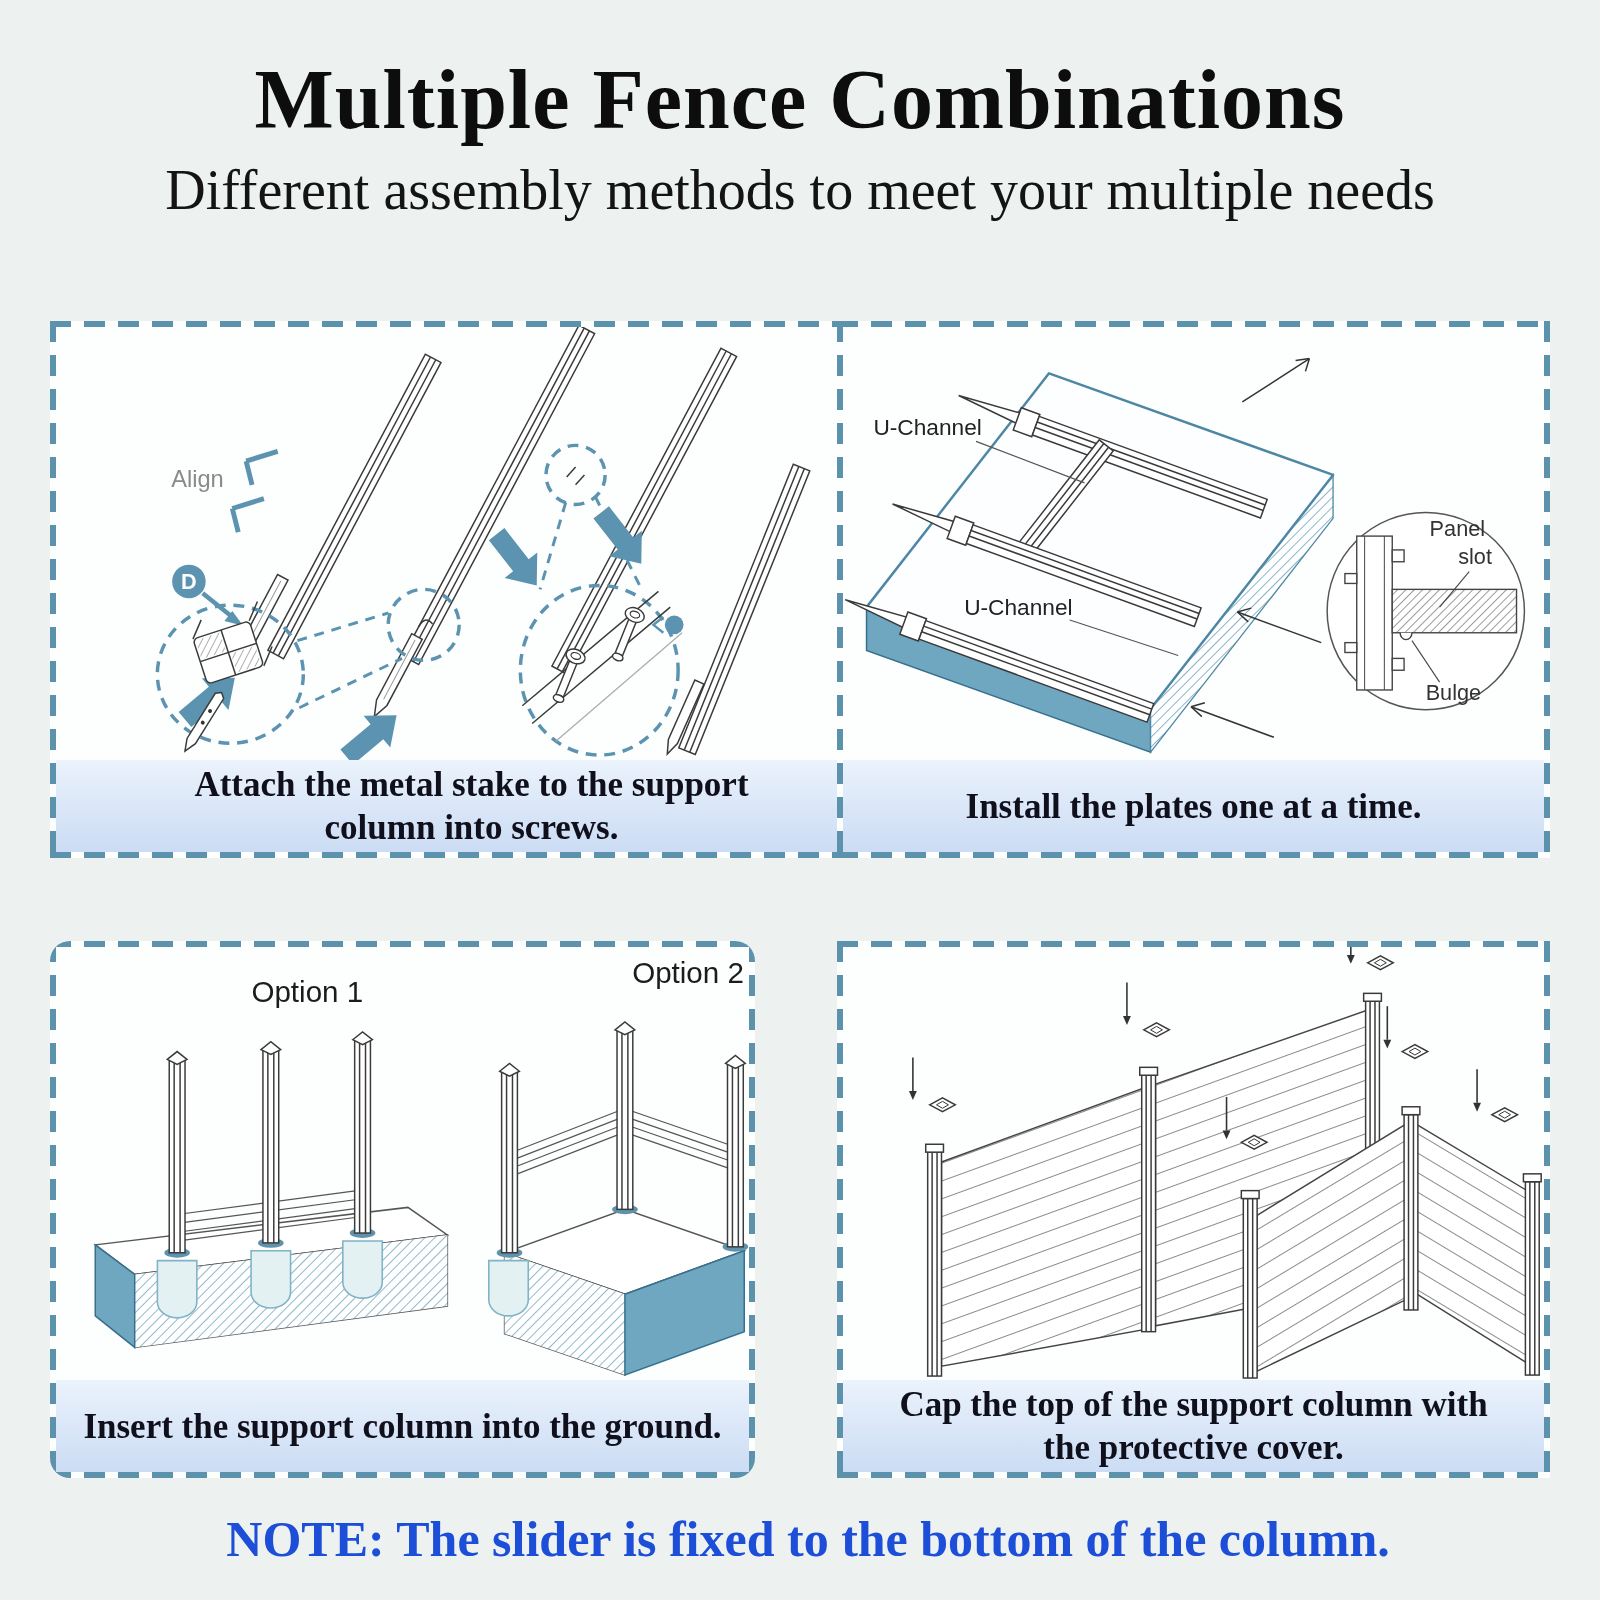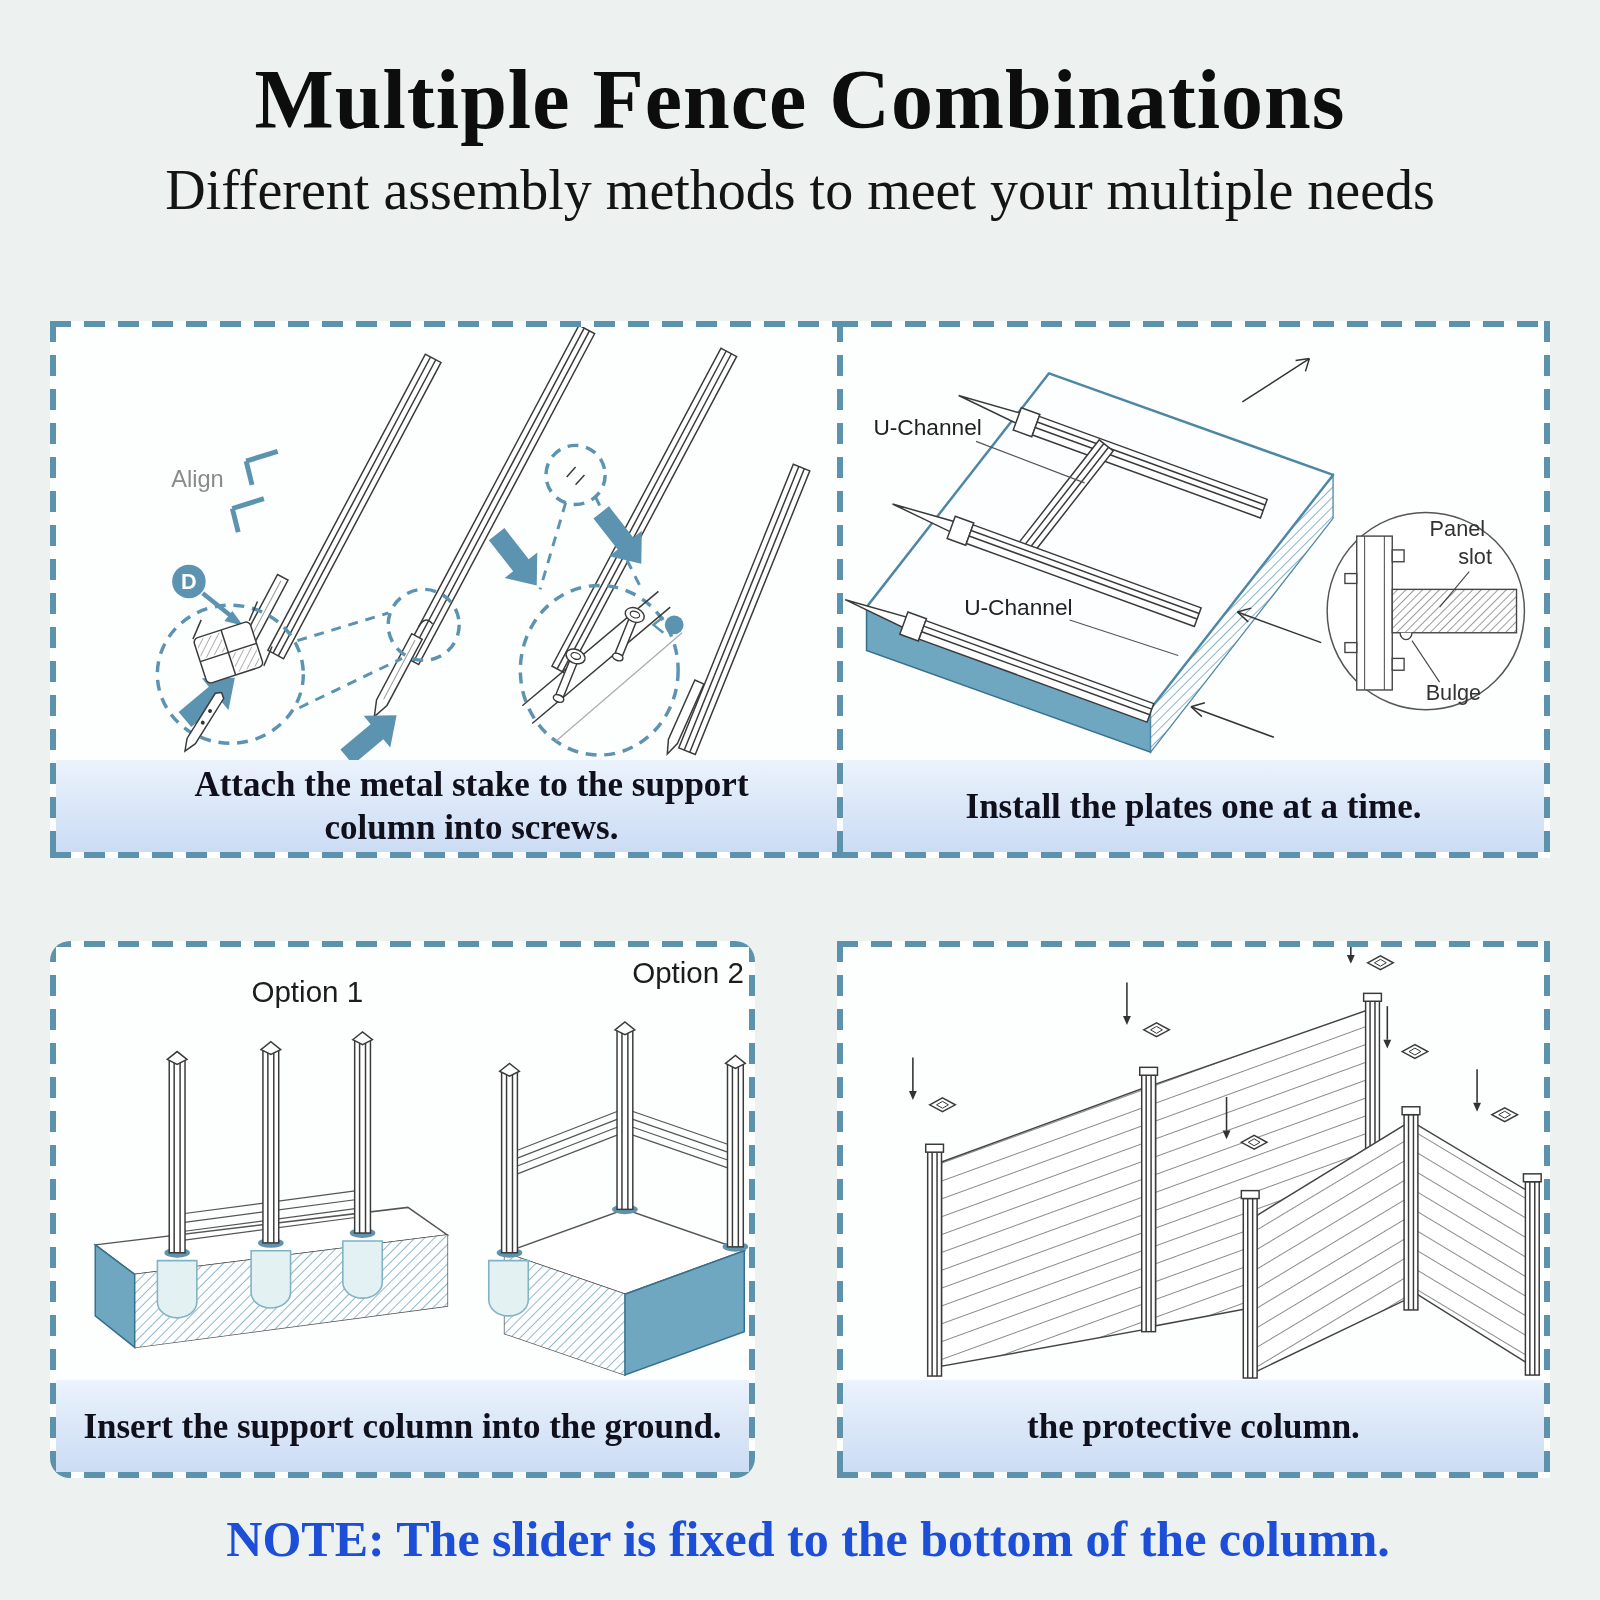--- a/index.html
+++ b/index.html
@@ -477,18 +477,19 @@
           <polygon class="wht" points="-13,0 0,-7 13,0 0,7" stroke-width="1.5"></polygon>
             <polygon points="-6,0 0,-3.5 6,0 0,3.5" fill="none" stroke="#333" stroke-width="1"></polygon>
         </g>
         <g>
             <line x1="638" y1="124" x2="638" y2="158" stroke="#333" stroke-width="1.6"></line>
             <polygon points="634,158 642,158 638,167" fill="#333"></polygon>
           </g>
       </svg>
     </div>
     <div class="caption">
-      <div>the protective column.</div>
+      <div>Cap the top of the support column with</div>
+      <div>the protective cover.</div>
     </div>
   </div>
 
   <div class="note">NOTE: The slider is fixed to the bottom of the column.</div>
 </div>
 
 </body></html>

